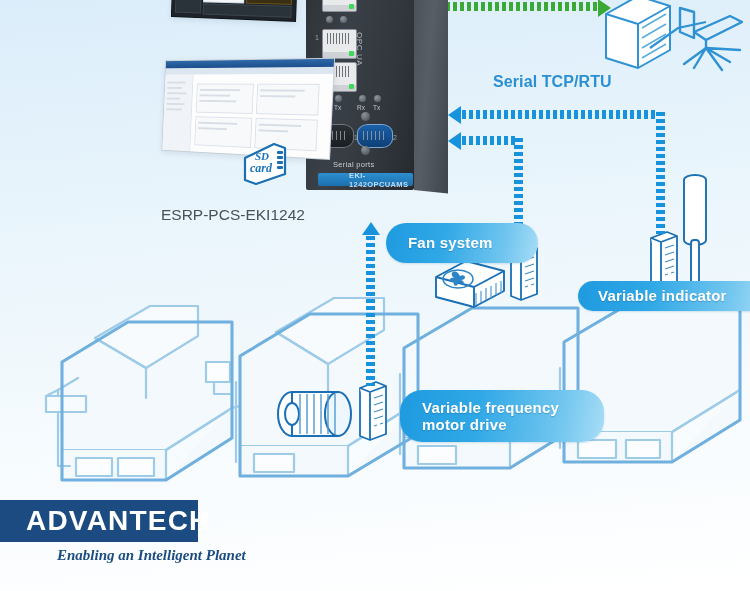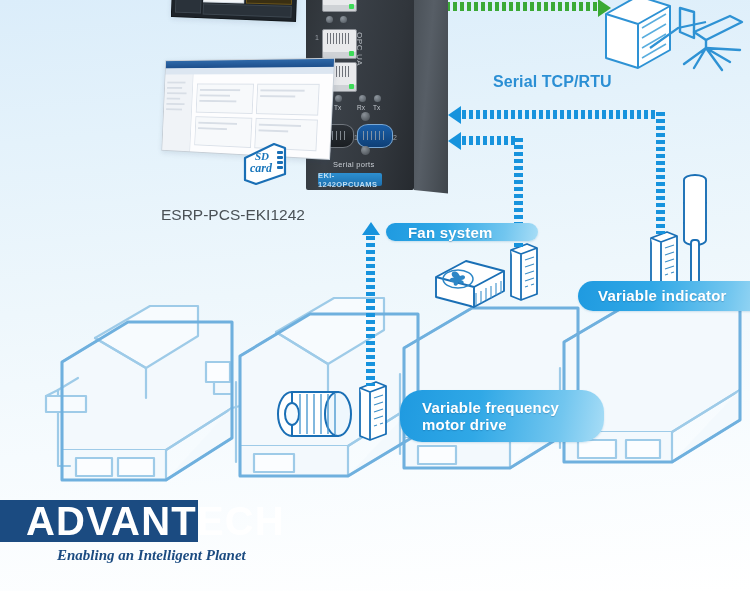--- a/index.html
+++ b/index.html
@@ -53,21 +53,21 @@
     border-left:9px solid transparent;border-right:9px solid transparent;
     border-bottom:13px solid #1793dd;
   }
 
   
   .logo-box{
     position:absolute;background:#1b4b81;display:flex;align-items:center;
   }
   .logo-word{
     color:#fff;font-family:"Liberation Sans",sans-serif;font-weight:bold;
-    font-size:40px;letter-spacing:1.2px;padding-left:26px;
+    font-size:28px;letter-spacing:1.2px;padding-left:26px;
   }
   .logo-tag{
     position:absolute;color:#1b4b81;font-family:"Liberation Serif",serif;
     font-style:italic;font-weight:bold;font-size:15px;
   }
 
   
   .device{position:absolute;}
   .dev-face{
     position:absolute;left:0;top:0;width:108px;height:194px;
@@ -340,21 +340,21 @@
     <div class="dsub" style="left:12px;top:128px;"></div>
     <div class="screw" style="left:16px;top:150px;"></div>
     <div class="portnum" style="left:48px;top:138px;">1</div>
 
     <div class="screw" style="left:55px;top:116px;"></div>
     <div class="dsub blue" style="left:51px;top:128px;"></div>
     <div class="screw" style="left:55px;top:150px;"></div>
     <div class="portnum" style="left:87px;top:138px;">2</div>
 
     <div class="serial-cap" style="left:27px;top:164px;">Serial ports</div>
-    <div class="badge" style="left:12px;top:177px;width:64px;">EKI-1242OPCUAMS</div>
+    <div class="badge" style="left:12px;top:177px;width:64px;padding-left:31px;">EKI-1242OPCUAMS</div>
   </div>
 
   <div class="shot dark" style="left:152px;top:-42px;width:142px;height:62px;transform:perspective(420px) rotateY(-17deg) rotateZ(2.2deg);transform-origin:right bottom;">
 
     <div class="darkcard" style="left:4px;top:12px;width:30px;height:44px;"></div>
     <div class="whitecard" style="left:38px;top:14px;width:46px;height:30px;"></div>
     <div class="darkcard amber" style="left:88px;top:14px;width:48px;height:30px;"></div>
     <div class="darkcard" style="left:38px;top:47px;width:98px;height:10px;"></div>
   </div>
 
@@ -397,21 +397,21 @@
       <rect x="37" y="26" width="6" height="3" rx="1"></rect>
     </g>
   </svg>
   <div class="sd-text" style="left:255px;top:150px;font-size:11px;">SD</div>
   <div class="sd-text" style="left:250px;top:161px;font-size:12px;">card</div>
 
   <div class="modbus-label" style="left:493px;top:73px;">Serial TCP/RTU</div>
 
   <div class="product-caption" style="left:161px;top:206px;">ESRP-PCS-EKI1242</div>
 
-  <div class="pill" style="left:386px;top:223px;width:130px;height:18px;padding-left:22px;font-size:15px;align-items:flex-end;">
+  <div class="pill" style="left:386px;top:223px;width:130px;height:40px;padding-left:22px;font-size:15px;">
     <span>Fan system</span>
   </div>
 
   <div class="pill" style="left:578px;top:281px;width:172px;height:30px;padding-left:20px;font-size:15px;">
     <span>Variable indicator</span>
   </div>
 
   <div class="pill" style="left:400px;top:390px;width:182px;height:52px;padding-left:22px;font-size:15px;flex-direction:column;justify-content:center;align-items:flex-start;">
     <span>Variable frequency</span>
     <span>motor drive</span>

